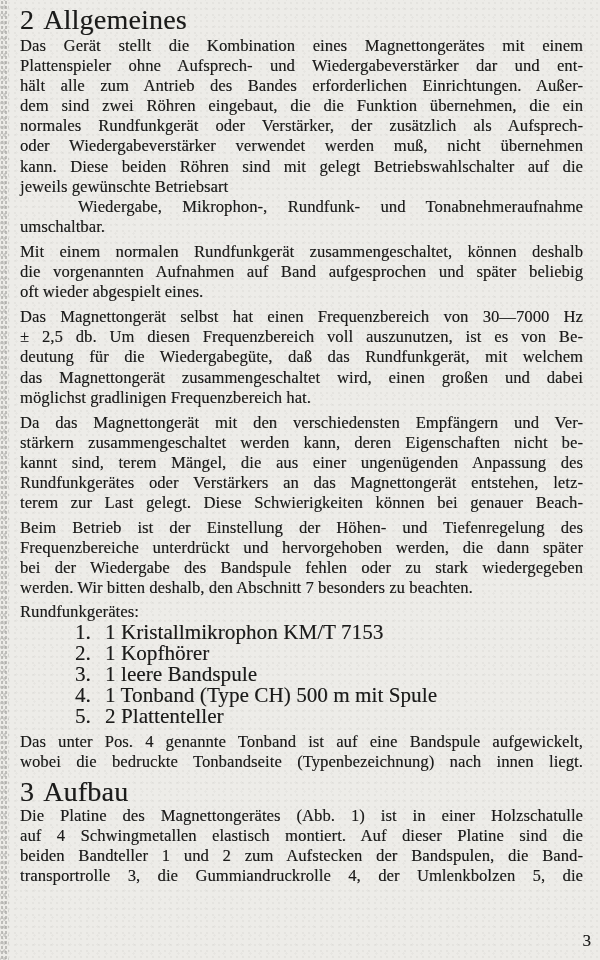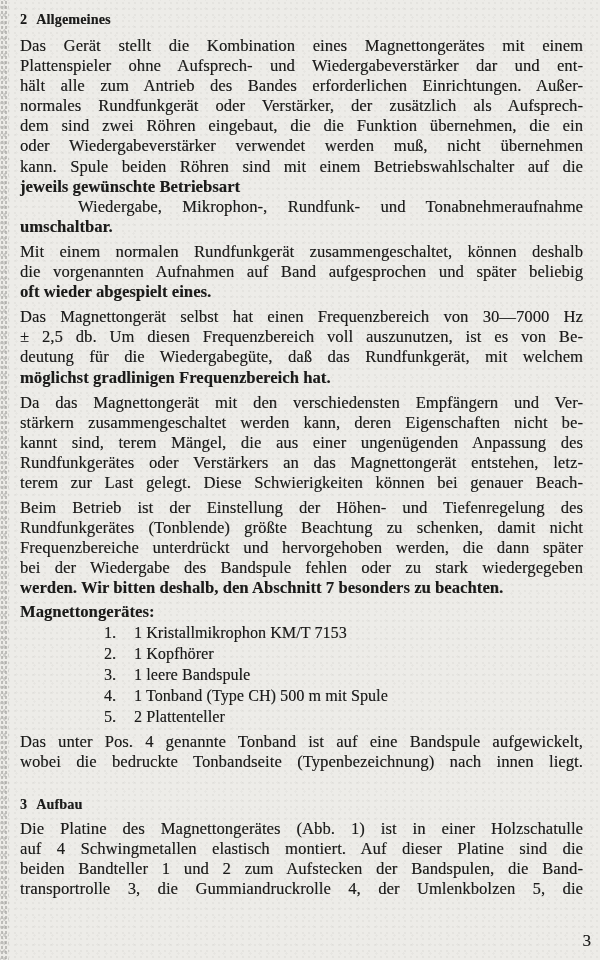--- a/index.html
+++ b/index.html
@@ -36,48 +36,47 @@
 
   .content {
     position: absolute;
     left: 20px;
     top: 7px;
     width: 563px;
     text-shadow: 0.35px 0.2px 0 rgba(27,27,26,0.45);
   }
 
   .h {
-    font-weight: 700;
-    font-size: 14px;
+    font-weight: 400;
+    font-size: 28px;
     line-height: 26px;
     letter-spacing: 0.2px;
   }
   .h .hnum { display: inline-block; margin-right: 9px; }
   .h2 { margin-bottom: 3px; }
-  .h3 { margin-top: 21px; margin-bottom: 2px; line-height: 24px; }
+  .h3 { margin-top: 8px; margin-bottom: 2px; line-height: 24px; }
 
   .para { font-size: 16.5px; letter-spacing: 0.1px; }
   .line {
     line-height: 20.1px;
     text-align: justify;
     text-align-last: justify;
     -moz-text-align-last: justify;
     white-space: normal;
   }
   .line.end {
     text-align-last: left;
-    font-weight: bold;
     -moz-text-align-last: left;
   }
   .line.insert { margin-left: 58px; }
 
   .g5 { margin-top: 5px; }
   .g3 { margin-top: 3px; }
 
-  .eqlist { margin-left: 84px; font-size: 16px; }
+  .eqlist { margin-left: 55px; font-size: 21px; }
   .eqrow { line-height: 21px; }
   .eqnum { display: inline-block; width: 30px; }
 
   .pageno {
     position: absolute;
     right: 9px;
     bottom: 9px;
     font-size: 17px;
     font-weight: 400;
     text-shadow: 0.35px 0.2px 0 rgba(27,27,26,0.45);
@@ -92,60 +91,60 @@
 <div class="content">
 
   <div class="h h2">
     <span class="hnum">2</span><span class="htitle">Allgemeines</span>
   </div>
 
   <div class="para">
     <div class="line">Das Gerät stellt die Kombination eines Magnettongerätes mit einem</div>
     <div class="line">Plattenspieler ohne Aufsprech- und Wiedergabeverstärker dar und ent-</div>
     <div class="line">hält alle zum Antrieb des Bandes erforderlichen Einrichtungen. Außer-</div>
+    <div class="line">dem sind zwei Röhren eingebaut, die die Funktion übernehmen, die ein</div>
     <div class="line">normales Rundfunkgerät oder Verstärker, der zusätzlich als Aufsprech-</div>
-    <div class="line">dem sind zwei Röhren eingebaut, die die Funktion übernehmen, die ein</div>
     <div class="line">oder Wiedergabeverstärker verwendet werden muß, nicht übernehmen</div>
-    <div class="line">kann. Spule beiden Röhren sind mit einem Betriebswahlschalter auf die</div>
+    <div class="line">kann. Diese beiden Röhren sind mit gelegt Betriebswahlschalter auf die</div>
     <div class="line end">jeweils gewünschte Betriebsart</div>
     <div class="line insert">Wiedergabe, Mikrophon-, Rundfunk- und Tonabnehmeraufnahme</div>
     <div class="line end">umschaltbar.</div>
   </div>
 
   <div class="para g5">
     <div class="line">Mit einem normalen Rundfunkgerät zusammengeschaltet, können deshalb</div>
     <div class="line">die vorgenannten Aufnahmen auf Band aufgesprochen und später beliebig</div>
     <div class="line end">oft wieder abgespielt eines.</div>
   </div>
 
   <div class="para g5">
     <div class="line">Das Magnettongerät selbst hat einen Frequenzbereich von 30—7000 Hz</div>
     <div class="line">± 2,5 db. Um diesen Frequenzbereich voll auszunutzen, ist es von Be-</div>
     <div class="line">deutung für die Wiedergabegüte, daß das Rundfunkgerät, mit welchem</div>
+    <div class="line">das Magnettongerät zusammengeschaltet wird, einen großen und dabei</div>
     <div class="line end">möglichst gradlinigen Frequenzbereich hat.</div>
   </div>
 
   <div class="para g5">
     <div class="line">Da das Magnettongerät mit den verschiedensten Empfängern und Ver-</div>
     <div class="line">stärkern zusammengeschaltet werden kann, deren Eigenschaften nicht be-</div>
     <div class="line">kannt sind, terem Mängel, die aus einer ungenügenden Anpassung des</div>
     <div class="line">Rundfunkgerätes oder Verstärkers an das Magnettongerät entstehen, letz-</div>
     <div class="line">terem zur Last gelegt. Diese Schwierigkeiten können bei genauer Beach-</div>
   </div>
 
   <div class="para g5">
     <div class="line">Beim Betrieb ist der Einstellung der Höhen- und Tiefenregelung des</div>
-    <div class="line">Rundfunkgerätes (Tonblende) größte Beachtung zu schenken, damit nicht</div>
     <div class="line">Frequenzbereiche unterdrückt und hervorgehoben werden, die dann später</div>
     <div class="line">bei der Wiedergabe des Bandspule fehlen oder zu stark wiedergegeben</div>
     <div class="line end">werden. Wir bitten deshalb, den Abschnitt 7 besonders zu beachten.</div>
   </div>
 
   <div class="para g3">
-    <div class="line end">Magnettongerätes:</div>
+    <div class="line end">Rundfunkgerätes:</div>
     <div class="eqlist">
       <div class="eqrow">
         <span class="eqnum">1.</span><span class="eqtext">1 Kristallmikrophon KM/T 7153</span>
       </div>
       <div class="eqrow">
         <span class="eqnum">2.</span><span class="eqtext">1 Kopfhörer</span>
       </div>
       <div class="eqrow">
         <span class="eqnum">3.</span><span class="eqtext">1 leere Bandspule</span>
       </div>

